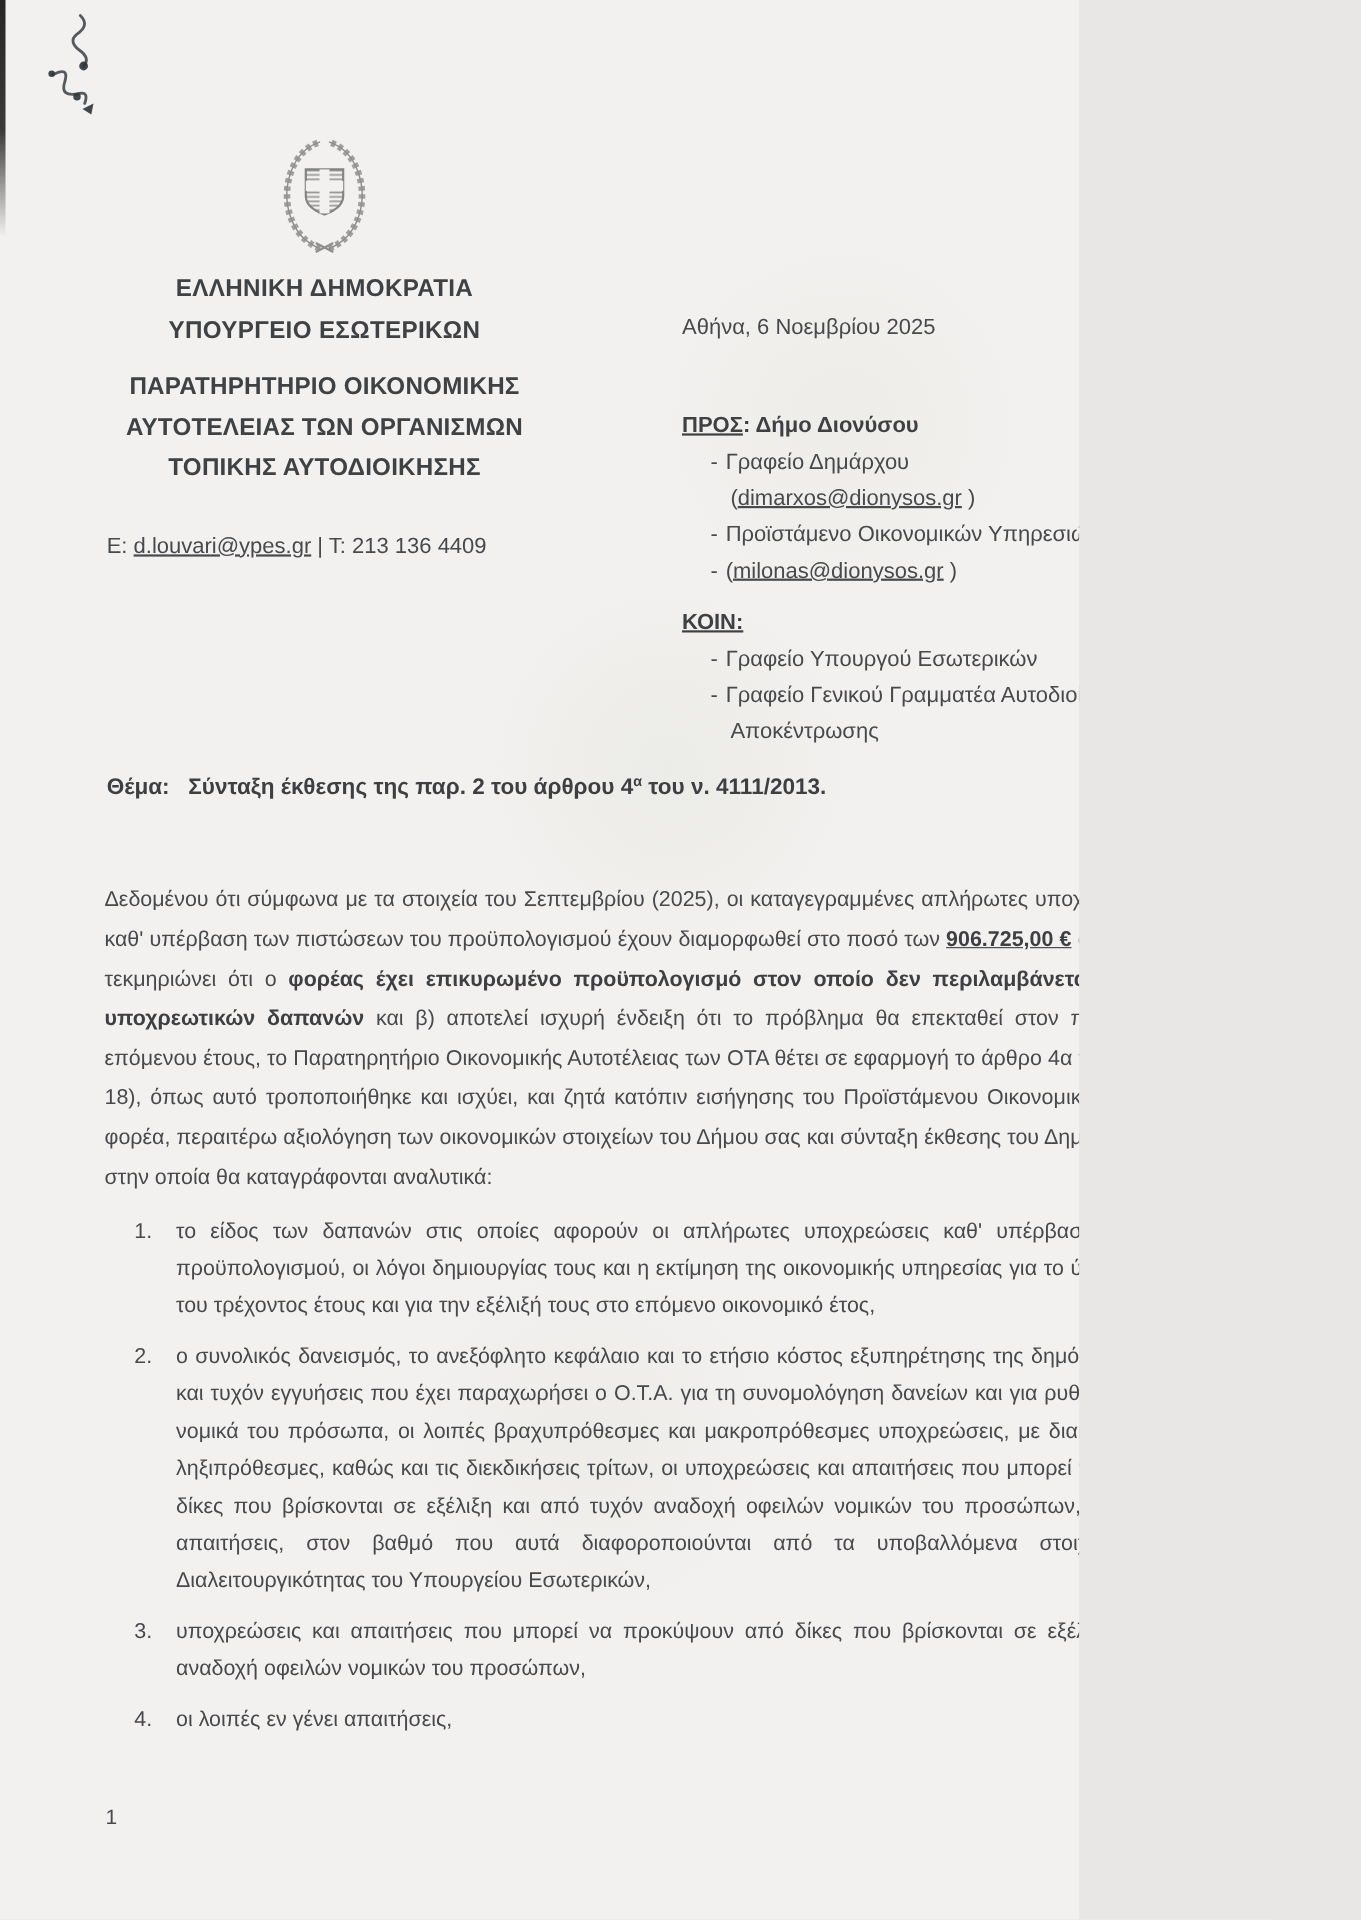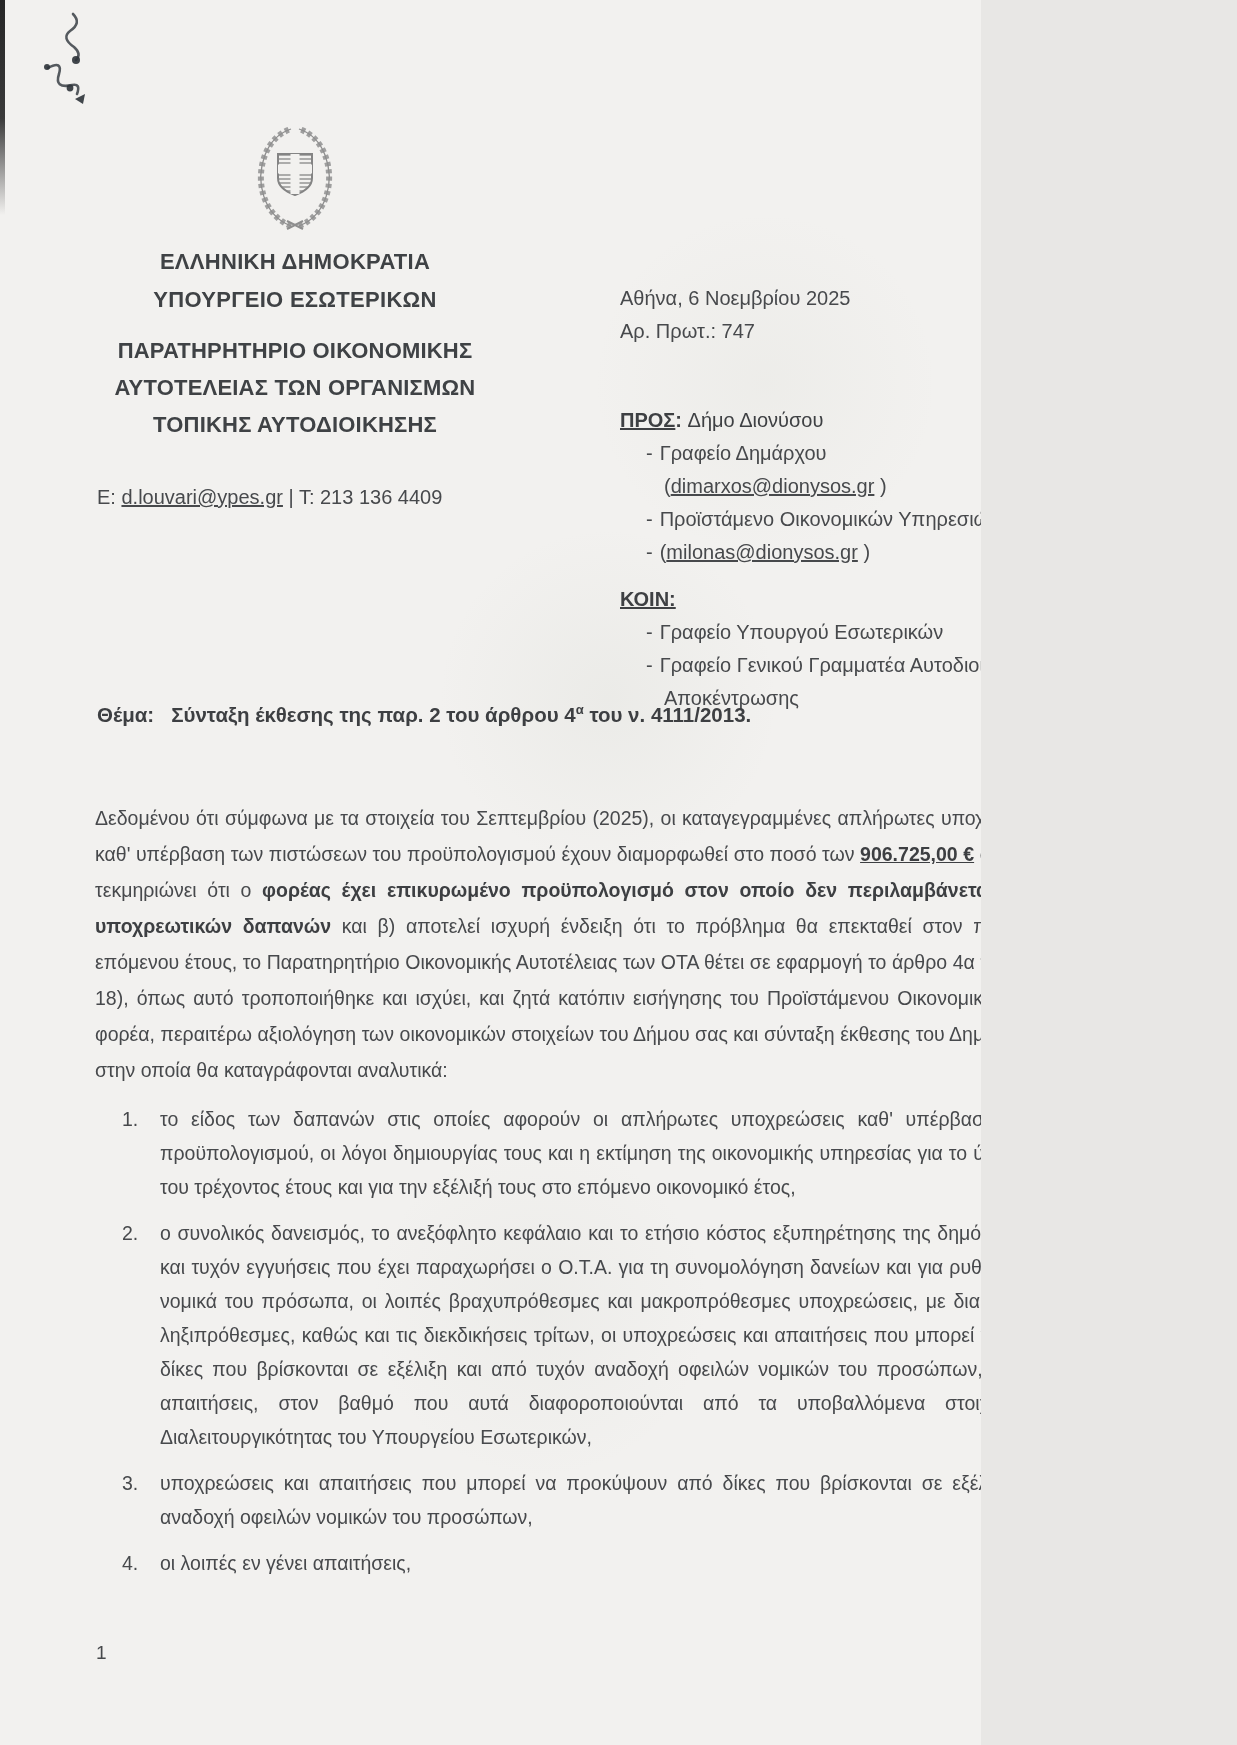--- a/index.html
+++ b/index.html
@@ -30,21 +30,21 @@
   .contact { position:absolute; left:97px; top:480px; font-size:20px; line-height:34px; }
   .u { text-decoration:underline; }
 
   
   .header-right { position:absolute; left:620px; top:282px; width:548px; font-size:20px; }
   .date-line, .proto-line { line-height:33px; }
   .to-block { margin-top:56px; }
   .block-head { line-height:33px; }
   .head-label { font-weight:bold; text-decoration:underline; color:#3e4043; }
   .head-sep { font-weight:bold; color:#3e4043; }
-  .head-addressee { font-weight:normal; color:#3e4043; }
+  .head-addressee { font-weight:bold; color:#3e4043; }
   .addr-line { line-height:33px; padding-left:44px; text-indent:-18px; }
   .addr-line.no-dash { text-indent:0; }
   .dash { margin-right:7px; }
   .cc-block { margin-top:14px; }
 
   
   .subject { position:absolute; left:97px; top:702px; font-size:20.5px; font-weight:bold; color:#3d3f42; }
   .subject .label { margin-right:17px; }
   .subject sup { font-size:13px; }
 
@@ -113,21 +113,20 @@
   </div>
 
   <div class="contact">
     <div>
       <span>E: </span><span class="u">d.louvari@ypes.gr</span><span> | T: 213 136 4409</span>
     </div>
   </div>
 
   <div class="header-right">
     <div class="date-line">Αθήνα, 6 Νοεμβρίου 2025</div>
-    <div class="proto-line">Αρ. Πρωτ.: 747</div>
 
     <div class="to-block">
       <div class="block-head">
         <span class="head-label">ΠΡΟΣ</span><span class="head-sep">: </span><span class="head-addressee">Δήμο Διονύσου</span>
       </div>
       <div class="addr-items" id="to-items">
           <div class="addr-line"><span class="dash">-</span>Γραφείο Δημάρχου</div>
           <div class="addr-line no-dash">(<span class="u">dimarxos@dionysos.gr</span> )</div>
           <div class="addr-line"><span class="dash">-</span>Προϊστάμενο Οικονομικών Υπηρεσιών</div>
           <div class="addr-line"><span class="dash">-</span>(<span class="u">milonas@dionysos.gr</span> )</div>

